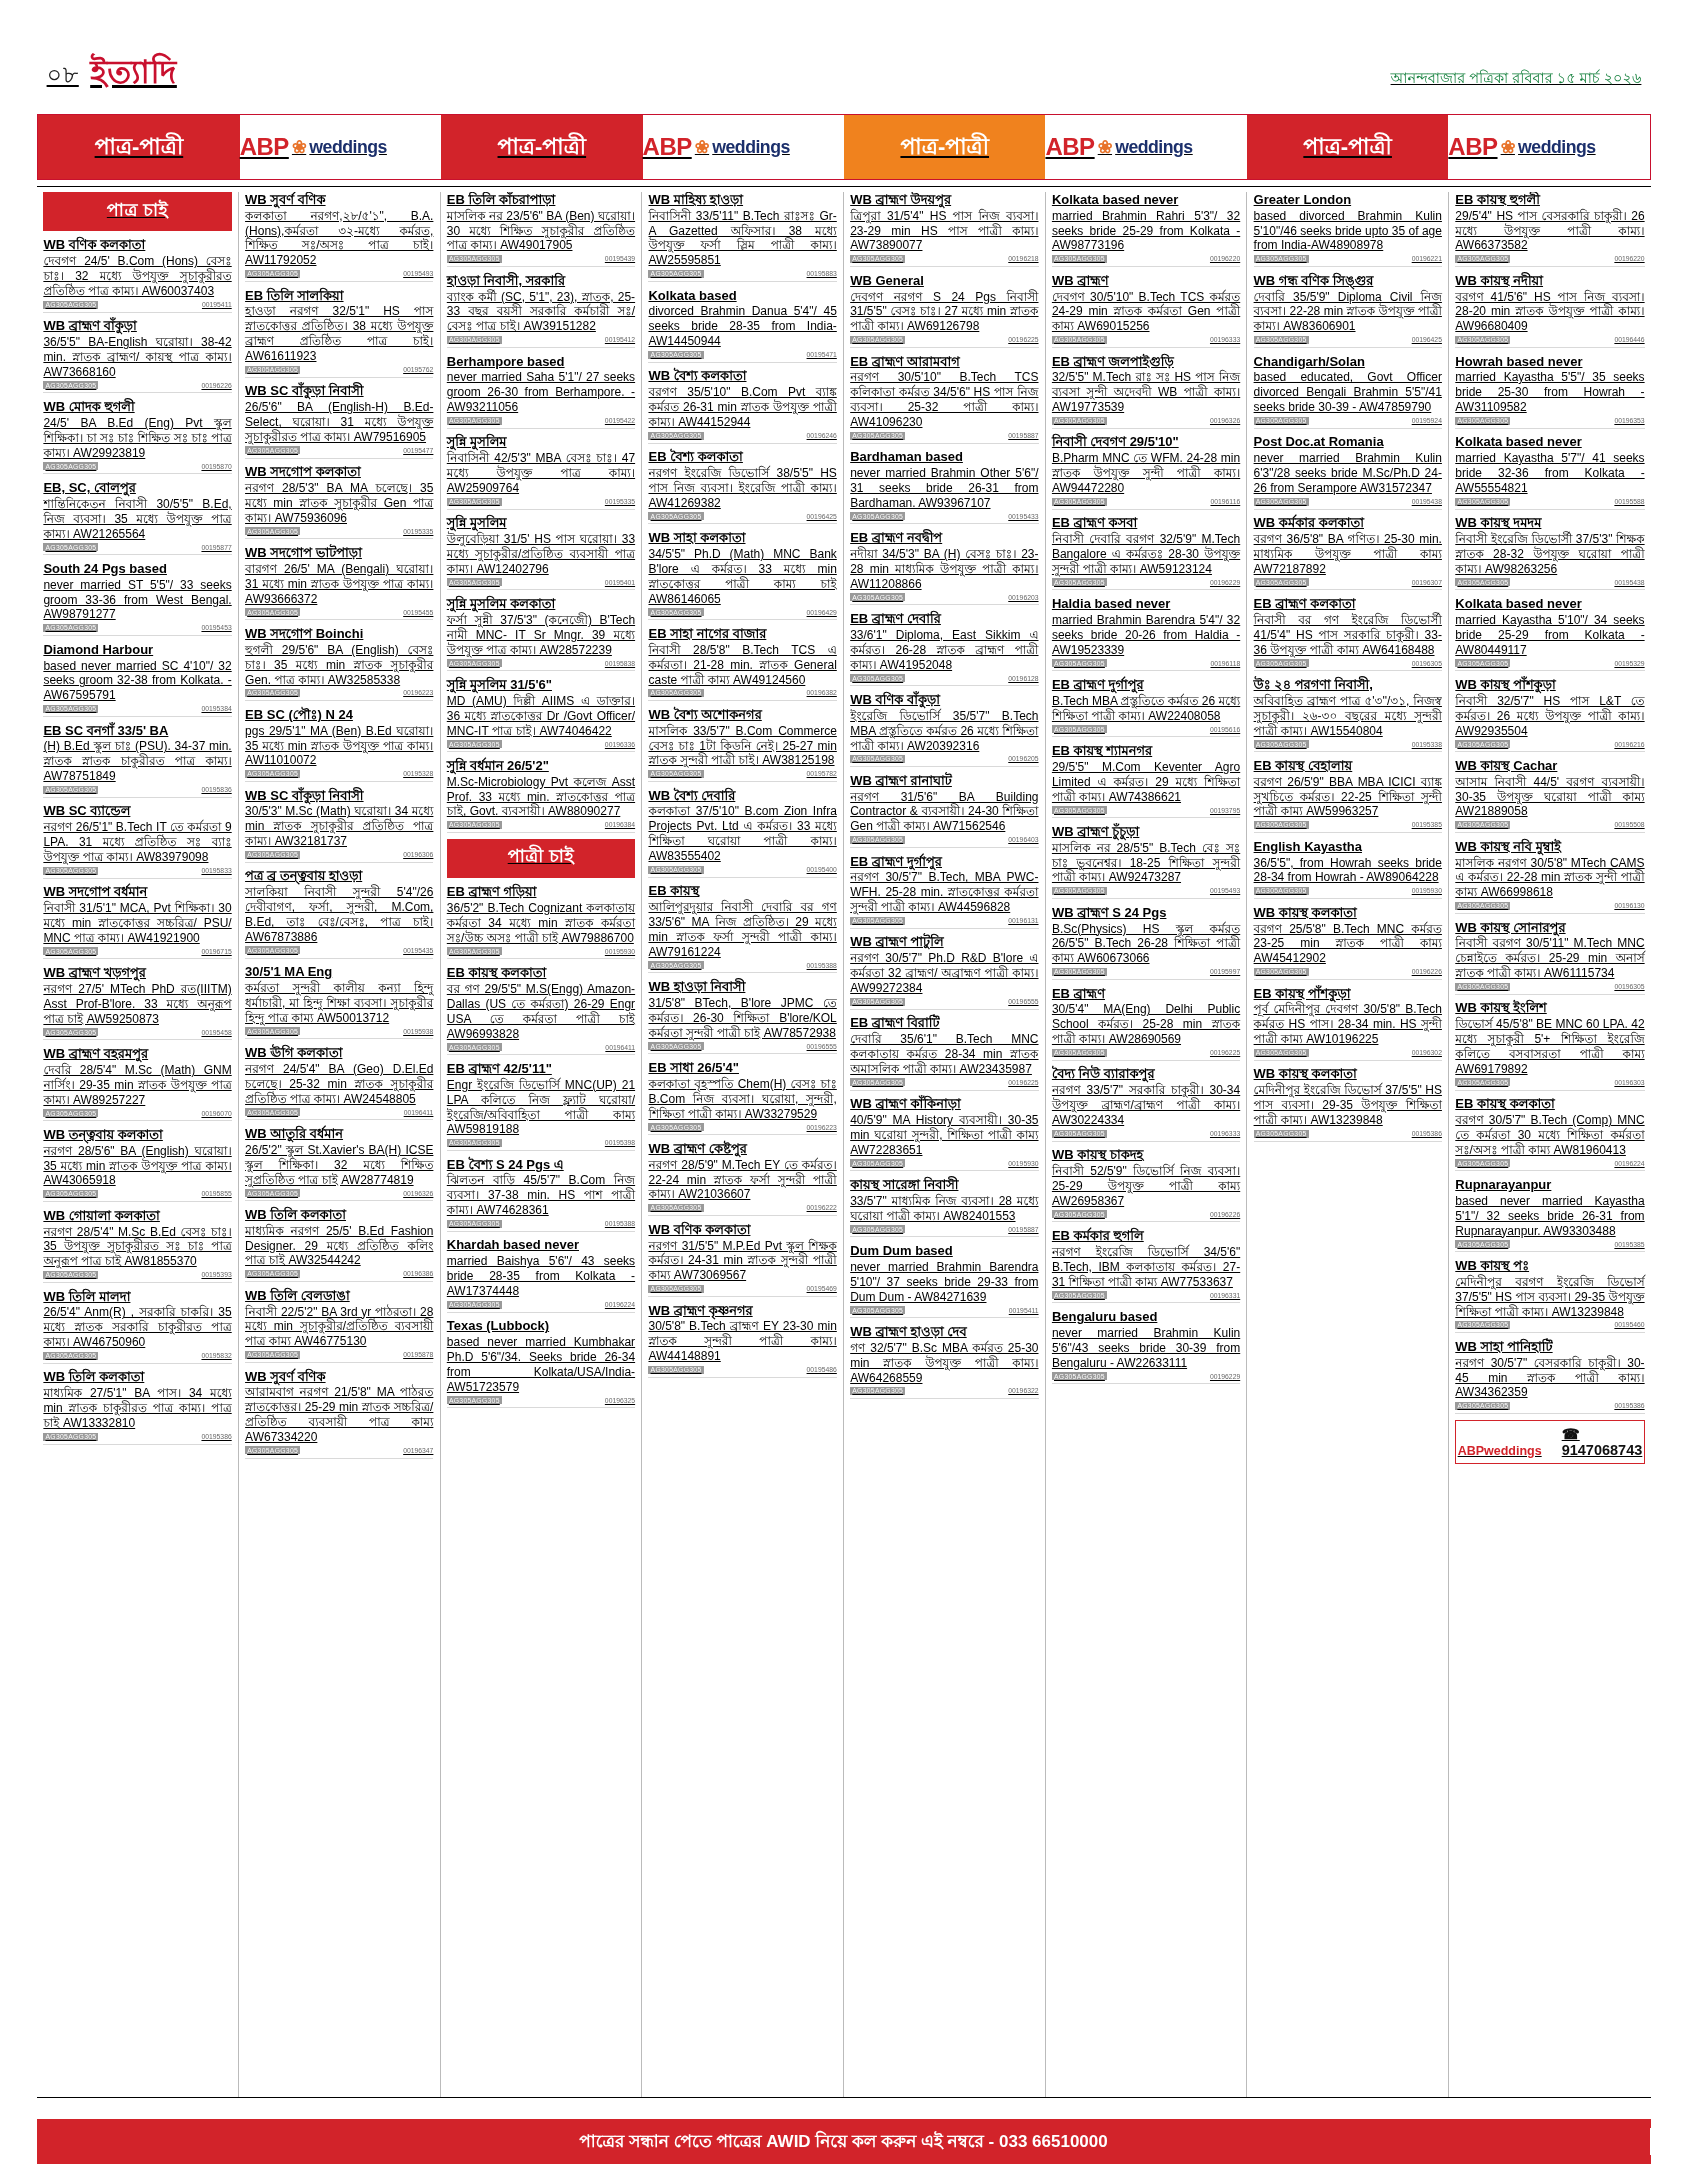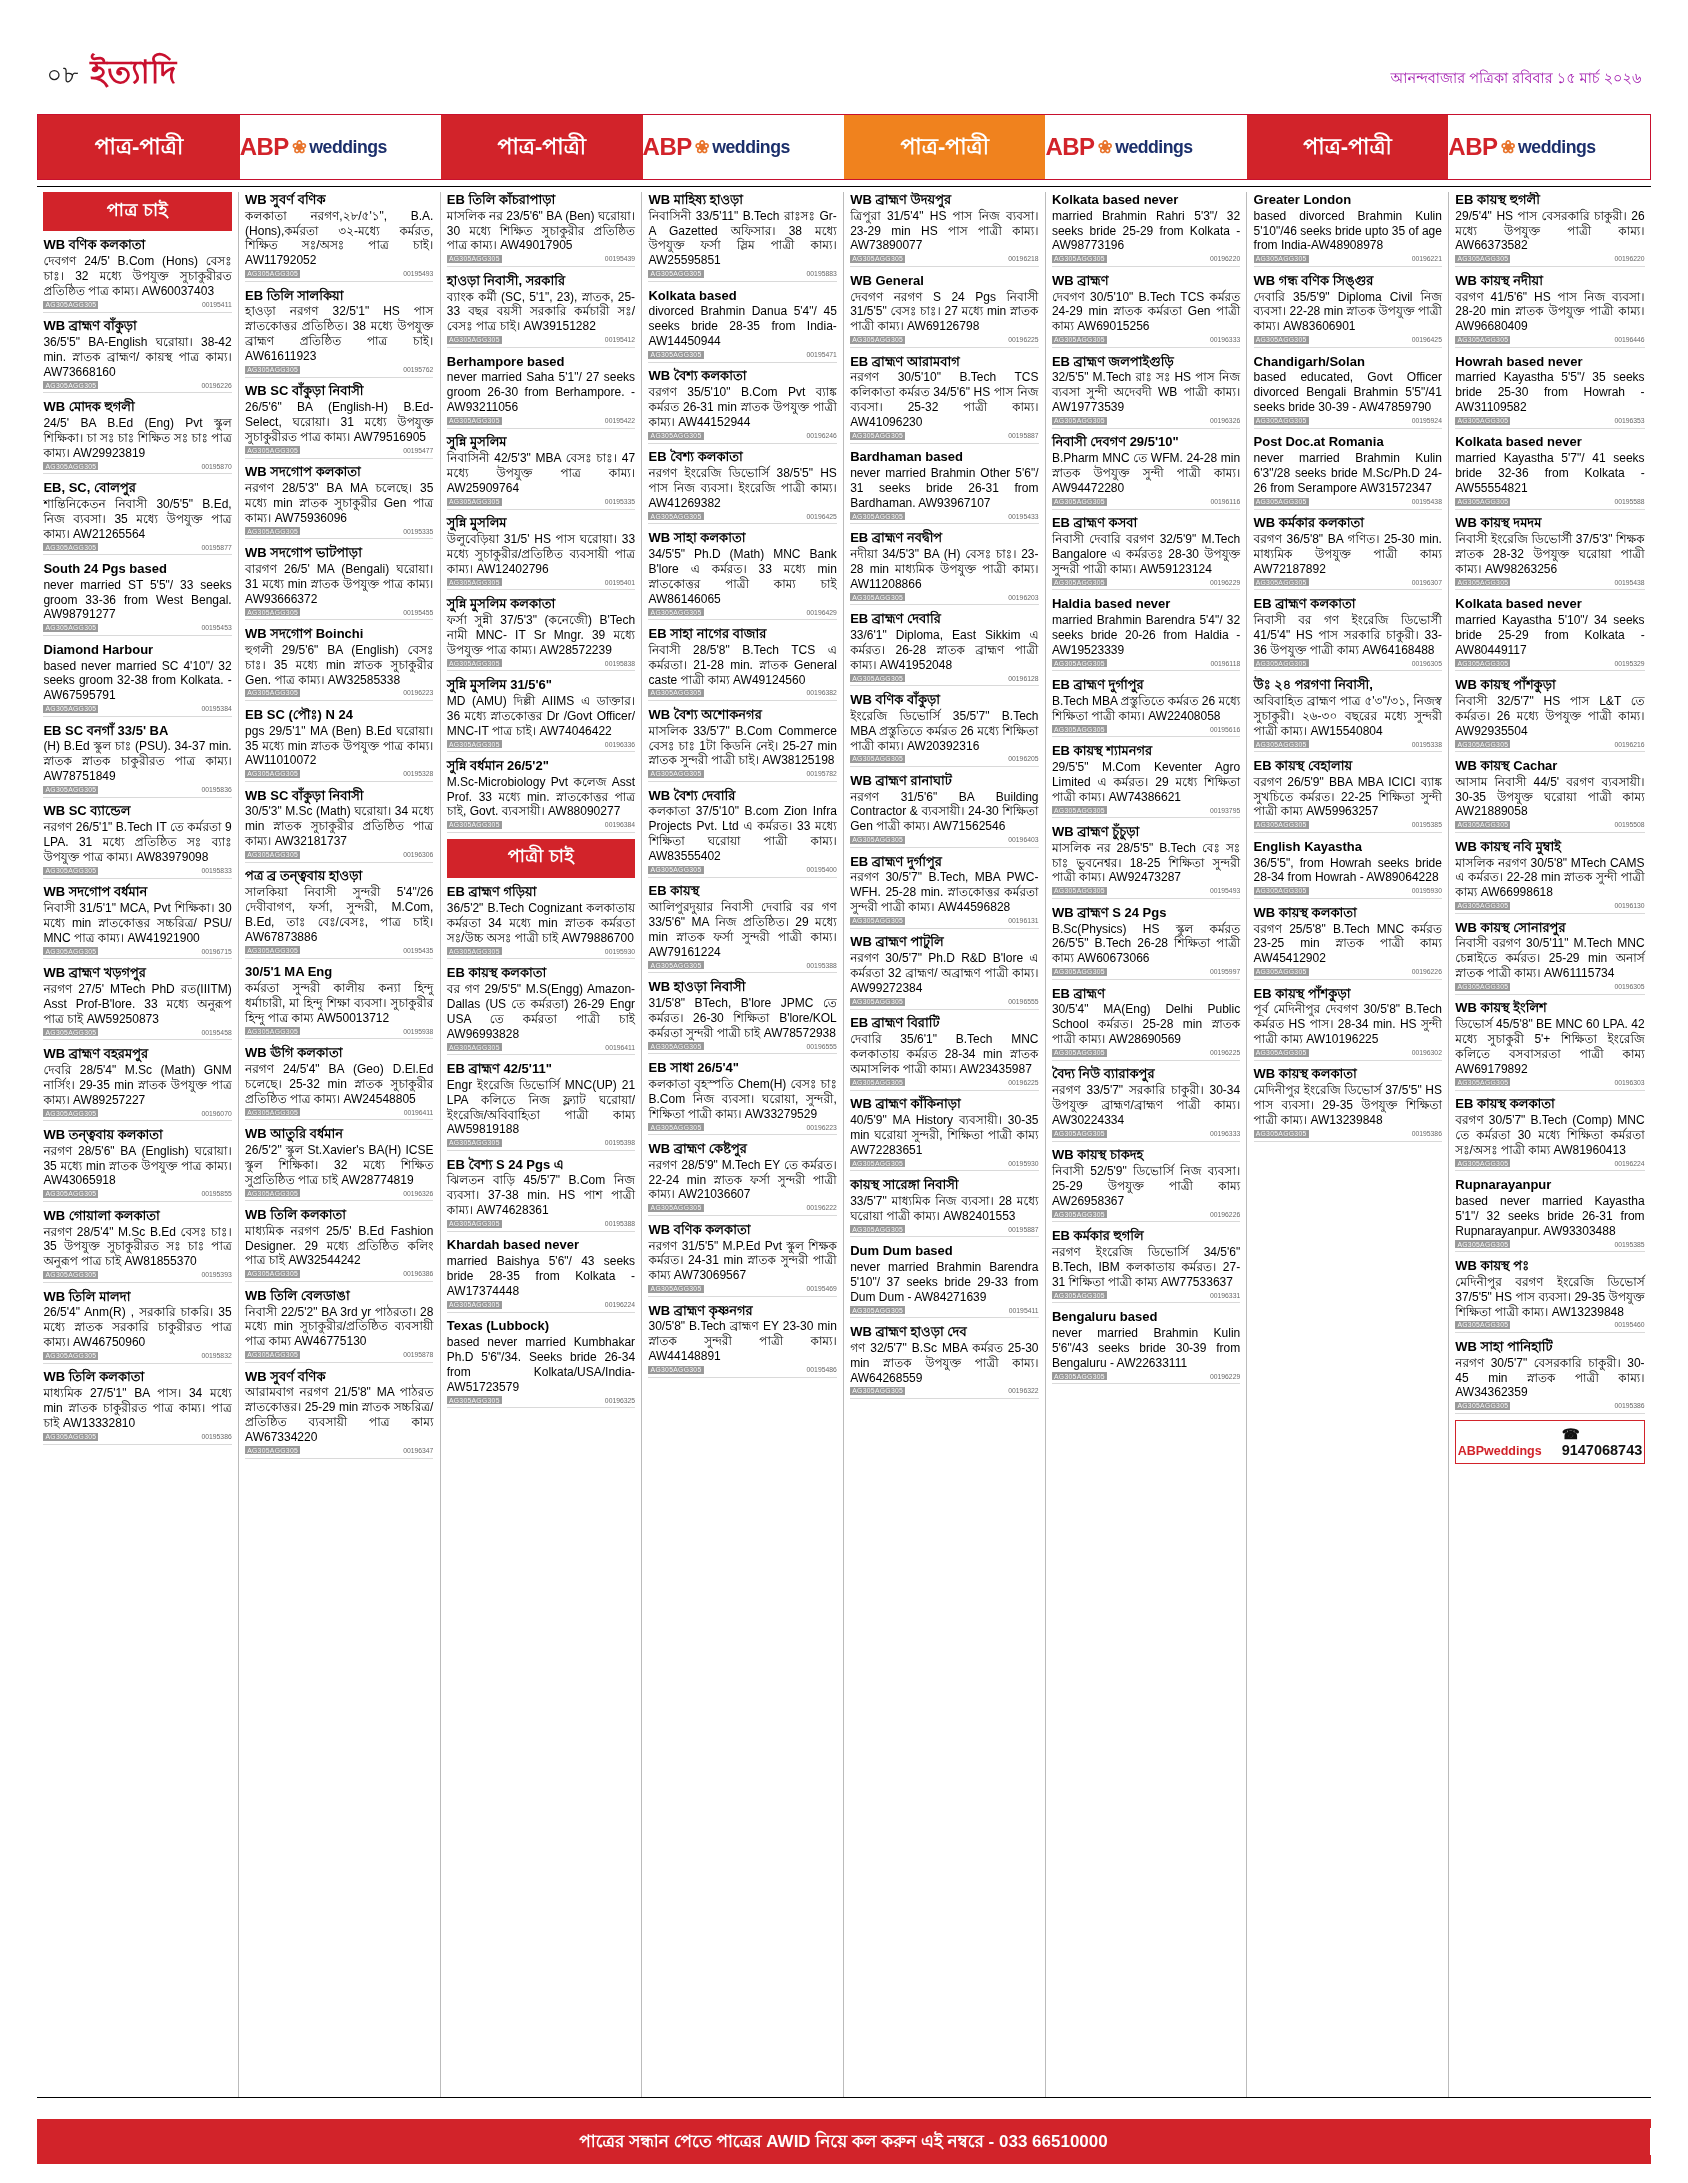--- a/index.html
+++ b/index.html
@@ -10,20 +10,21 @@
     background: #ffffff;
     font-family: "Liberation Sans", sans-serif;
     color: #000;
     position: relative;
   }
   .page {
     width: 1688px;
     height: 2183px;
     position: relative;
     padding: 0 31px;
+    text-decoration: underline;
   }
 
   
   .masthead {
     display: flex;
     align-items: baseline;
     padding: 47px 15.6px 5.2px 15.6px;
   }
   .folio {
     font-size: 24px;
@@ -33,21 +34,21 @@
   }
   .mast-title {
     font-size: 32px;
     font-weight: bold;
     color: #c8102e;
     letter-spacing: 0.5px;
   }
   .mast-right {
     margin-left: auto;
     font-size: 14.5px;
-    color: #a21caf;
+    color: #15803d;
     text-align: center;
   }
 
   
   .banner {
     margin: 8.3px 6.2px 5.2px 6.2px;
     border: 1.6px solid #c8102e;
     height: 66px;
     display: flex;
     align-items: stretch;

